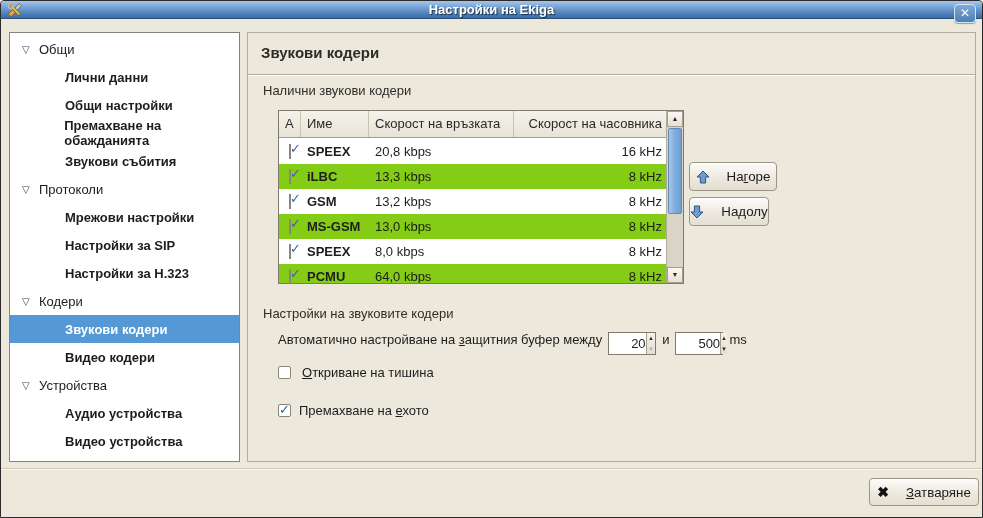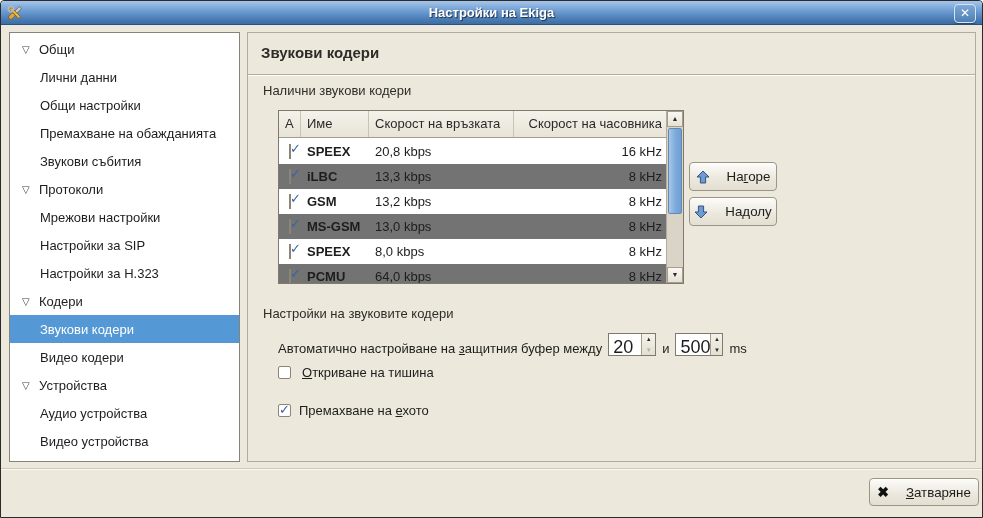--- a/index.html
+++ b/index.html
@@ -3,38 +3,38 @@
 <meta charset="utf-8">
 <style>
   * { box-sizing: border-box; margin: 0; padding: 0; }
   html,body { background:#fff; }
   body { font-family: "Liberation Sans", "DejaVu Sans", sans-serif; font-size:13px; color:#1d1d1d; }
 
   .window { position:relative; width:983px; height:518px; background:#ECE9DC;
             border:1px solid #2b2b2b; border-radius:4px 4px 0 0; overflow:hidden; }
 
   
-  .titlebar { position:absolute; top:0; left:0; right:0; height:24px;
+  .titlebar { position:absolute; top:0; left:0; right:0; height:18px;
     background:linear-gradient(to bottom,#a6c6ea 0%,#6b9bd2 45%,#4a7cb4 80%,#3c6da3 100%);
     border-bottom:1px solid #29527e; display:flex; align-items:center; border-radius:3px 3px 0 0; }
   .titlebar .win-icon { width:18px; height:18px; margin-left:5px; }
   .titlebar .title { position:absolute; left:0; right:0; text-align:center; color:#fff;
     font-weight:bold; text-shadow:1px 1px 1px rgba(0,0,0,.65); }
   .titlebar .close-btn { position:absolute; right:6px; top:3px; width:22px; height:19px;
     background:linear-gradient(to bottom,#7fa9d8,#4d7fb5); border:1px solid #d7e4f2;
     border-radius:4px; color:#fff; font-weight:bold; font-size:12px; line-height:17px;
     text-align:center; cursor:pointer; box-shadow:0 1px 1px rgba(0,0,0,.35); }
 
   
   .sidebar { position:absolute; left:8px; top:31px; width:231px; height:430px;
     background:#fff; border:1px solid #878378; overflow:hidden; }
   .tree-item { height:28px; display:flex; align-items:center; cursor:pointer; }
   .tree-item .expander { width:13px; margin-left:12px; color:#3a3a36; font-size:10px; line-height:13px; }
   .tree-item.cat .label { margin-left:4px; }
-  .tree-item.child .label { margin-left:5px; }
+  .tree-item.child .label { margin-left:30px;font-weight:bold; }
   .tree-item.selected { background:#5499D5; color:#fff; }
 
   
   .panel { position:absolute; left:246px; top:31px; width:729px; height:430px;
     background:#ECE9DC; border:1px solid #b3ac9d; }
   .panel-heading { position:absolute; left:13px; top:11px; font-size:15px; font-weight:bold; color:#2e2c28; }
   .panel-divider { position:absolute; left:0; right:0; top:41px; height:2px;
     background:linear-gradient(to bottom,#b3ac9d 50%,#ffffff 50%); }
   .section-label { font-weight:normal; color:#2e2c28; }
   .lbl-available { position:absolute; left:15px; top:50px; }
@@ -42,21 +42,21 @@
 
   
   .table-frame { position:absolute; left:30px; top:77px; width:406px; height:174px;
     border:1px solid #7f7a6d; background:#fff; overflow:hidden; }
   .thead { position:absolute; left:0; top:0; right:17px; height:27px; display:flex;
     background:linear-gradient(to bottom,#f5f2ea,#e7e3d6); border-bottom:1px solid #a59e8e; }
   .th { padding:5px 4px 0 6px; border-right:1px solid #c9c3b4; color:#2a2a2a; overflow:hidden; white-space:nowrap; }
   .col-a { width:22px; } .col-name { width:68px; } .col-rate { width:145px; } .col-clock { flex:1; border-right:none;text-align:right; }
   .tbody { position:absolute; left:0; top:28px; right:17px; bottom:0; overflow:hidden; }
   .trow { height:25px; display:flex; align-items:center; background:#fff; }
-  .trow.alt { background:#737373; }
+  .trow.alt { background:#84cc16; }
   .td { padding:0 4px 0 6px; white-space:nowrap; overflow:hidden; }
   .td.name { font-weight:bold; }
   .checkbox { width:13px; height:13px; background:#fff; border:1px solid #8a8578;
     border-radius:2px; position:relative; flex:none; }
   .checkbox.checked::after { content:"✓"; position:absolute; left:0px; top:-3px;
     color:#3465A4; font-weight:bold; font-size:13px; }
   .trow .checkbox { margin-left:4px; }
 
   
   .vscroll { position:absolute; top:0; right:0; width:17px; bottom:0; background:#d9d4c6; border-left:1px solid #b3ac9d; }
@@ -65,27 +65,27 @@
   .sb-up { top:0; } .sb-down { bottom:0; }
   .sb-thumb { position:absolute; left:1px; right:1px; top:17px; height:86px;
     background:linear-gradient(to right,#a8c8ea,#7fabdc 50%,#6f9fd4); border:1px solid #6389b3; border-radius:2px; cursor:grab; }
 
   
   .gtk-btn { display:inline-flex; align-items:center; justify-content:center; gap:17px;
     background:linear-gradient(to bottom,#fdfcfa,#ebe7dc 60%,#e3dfd2);
     border:1px solid #9c9484; border-radius:4px; box-shadow:inset 0 1px 0 #fff;
     cursor:pointer; color:#1d1d1d; }
   .btn-up   { position:absolute; left:441px; top:129px; width:88px; height:29px; }
-  .btn-down { position:absolute; left:441px; top:164px; width:88px; height:29px; }
+  .btn-down { position:absolute; left:441px; top:164px; width:80px; height:29px; }
   .mn { text-decoration:underline; }
 
   
-  .jitter-row { position:absolute; left:30px; top:299px; height:24px; display:flex; align-items:flex-end; gap:6px; white-space:nowrap; }
+  .jitter-row { position:absolute; left:30px; top:299px; height:24px; display:flex; align-items:flex-start; gap:6px; white-space:nowrap; }
   .spinbox { display:inline-flex; width:48px; height:23px; border:1px solid #7f7a6d; background:#fff; }
-  .spin-value { flex:1; padding:3px 0 0 4px; font-size:18px; }
+  .spin-value { flex:1; padding:3px 0 0 22px; font-size:13px; }
   .spin-arrows { width:14px; border-left:1px solid #a59e8e; background:linear-gradient(to bottom,#f5f2ea,#e3dfd2);
     display:flex; flex-direction:column; cursor:pointer; }
   .spin-arrows span { flex:1; font-size:6px; line-height:10px; text-align:center; color:#2a2a2a; }
   .spin-arrows span.dim { color:#b5b0a2; }
 
   
   .opt-row { position:absolute; left:30px; display:flex; align-items:center; gap:8px; cursor:pointer; }
   .opt-silence { top:332px;gap:11px; } .opt-echo { top:358px;margin-top:12px; }
 
   

